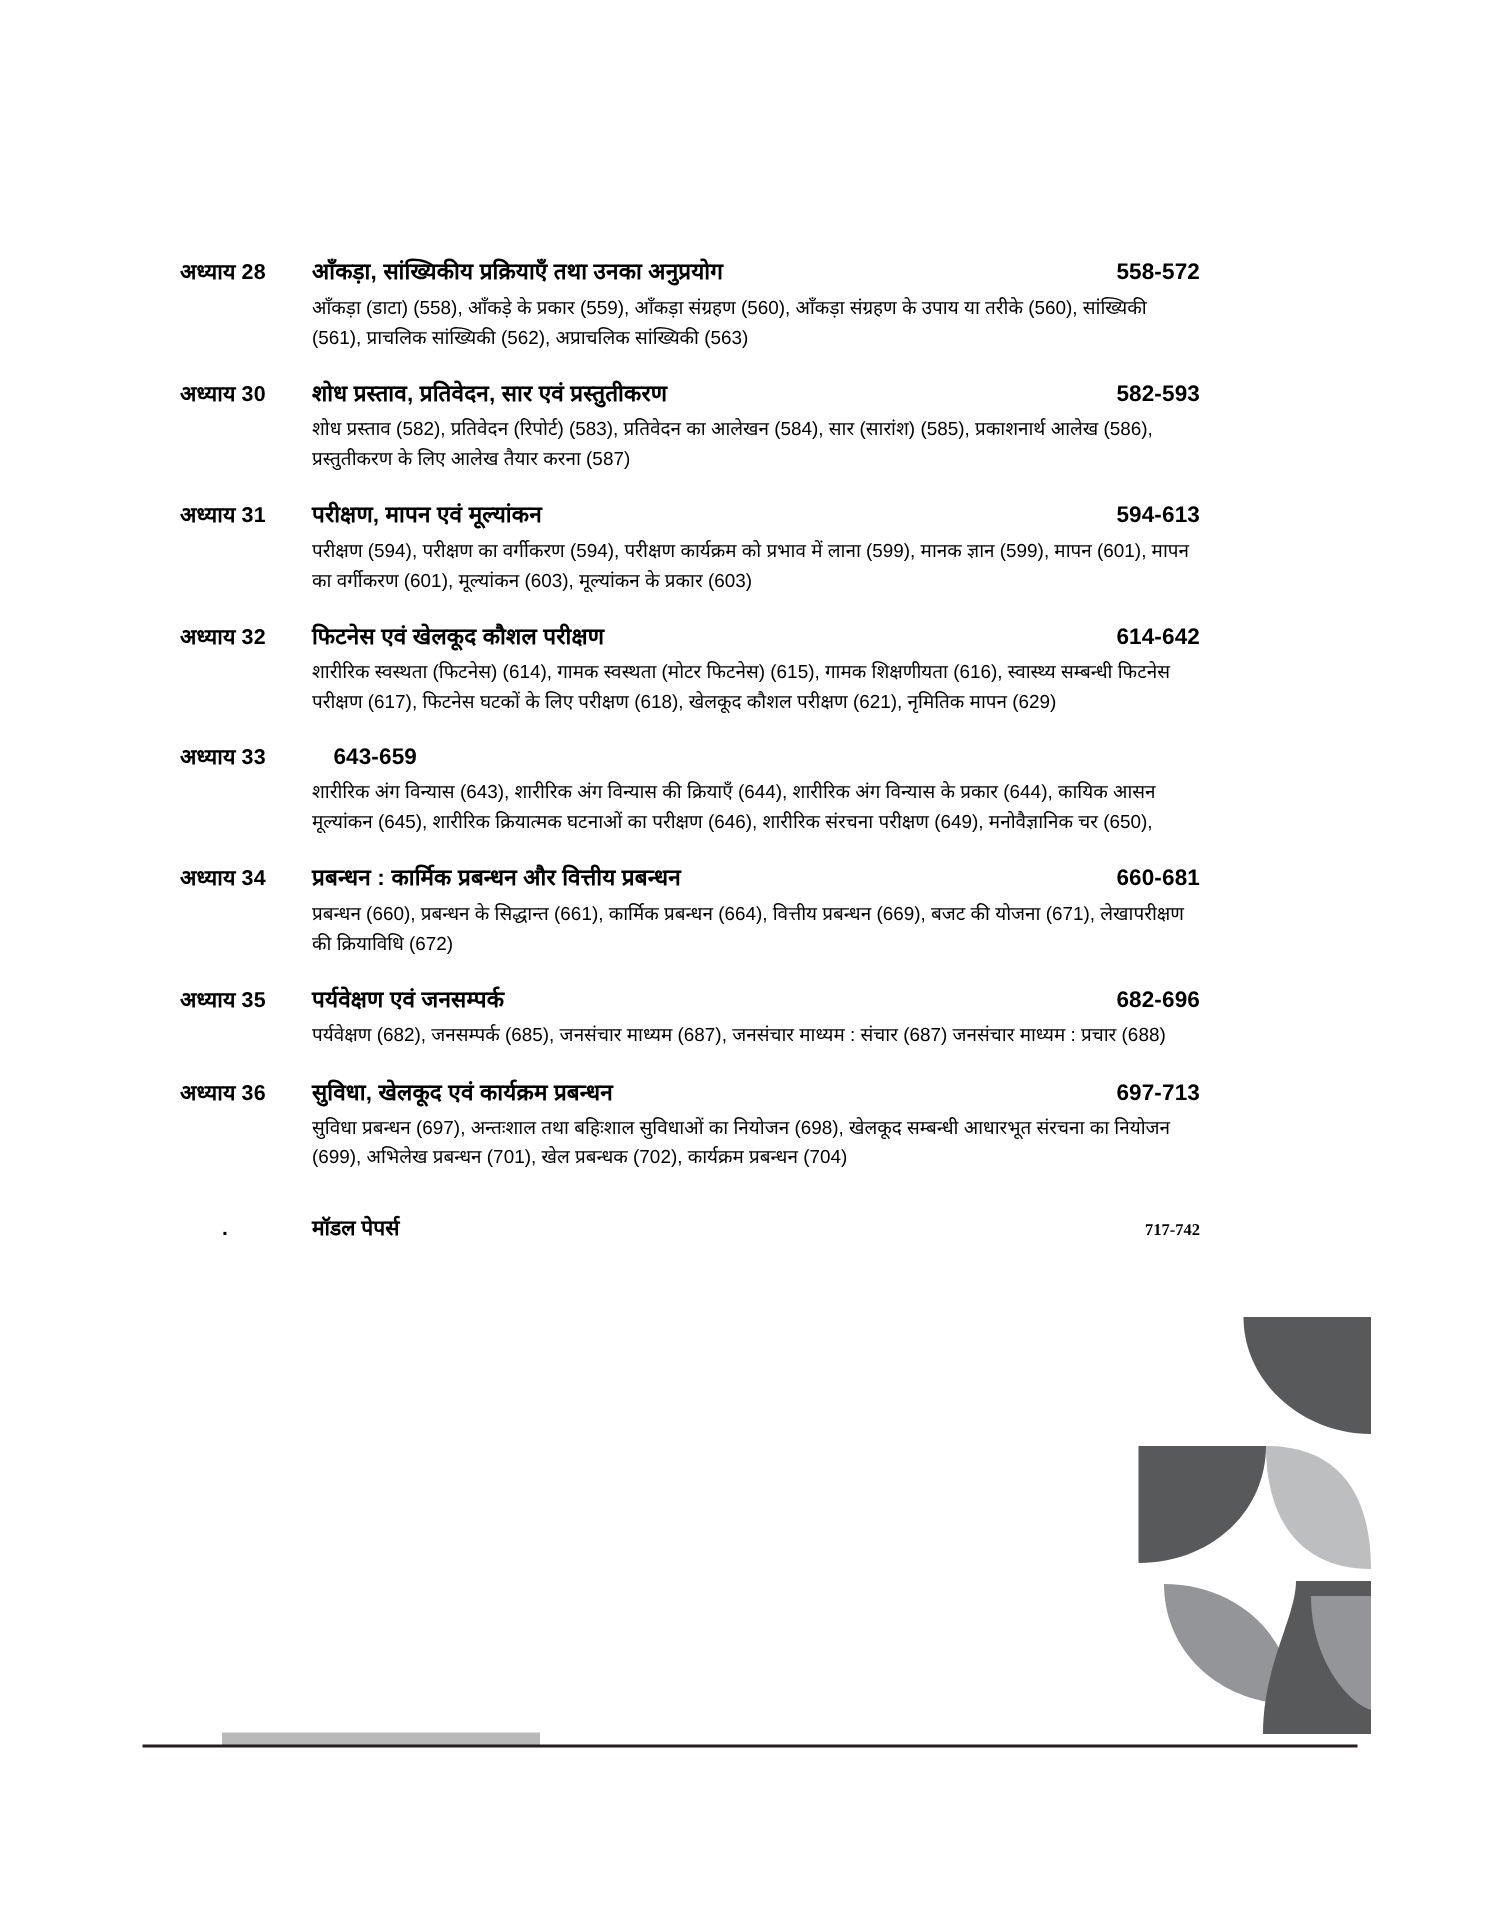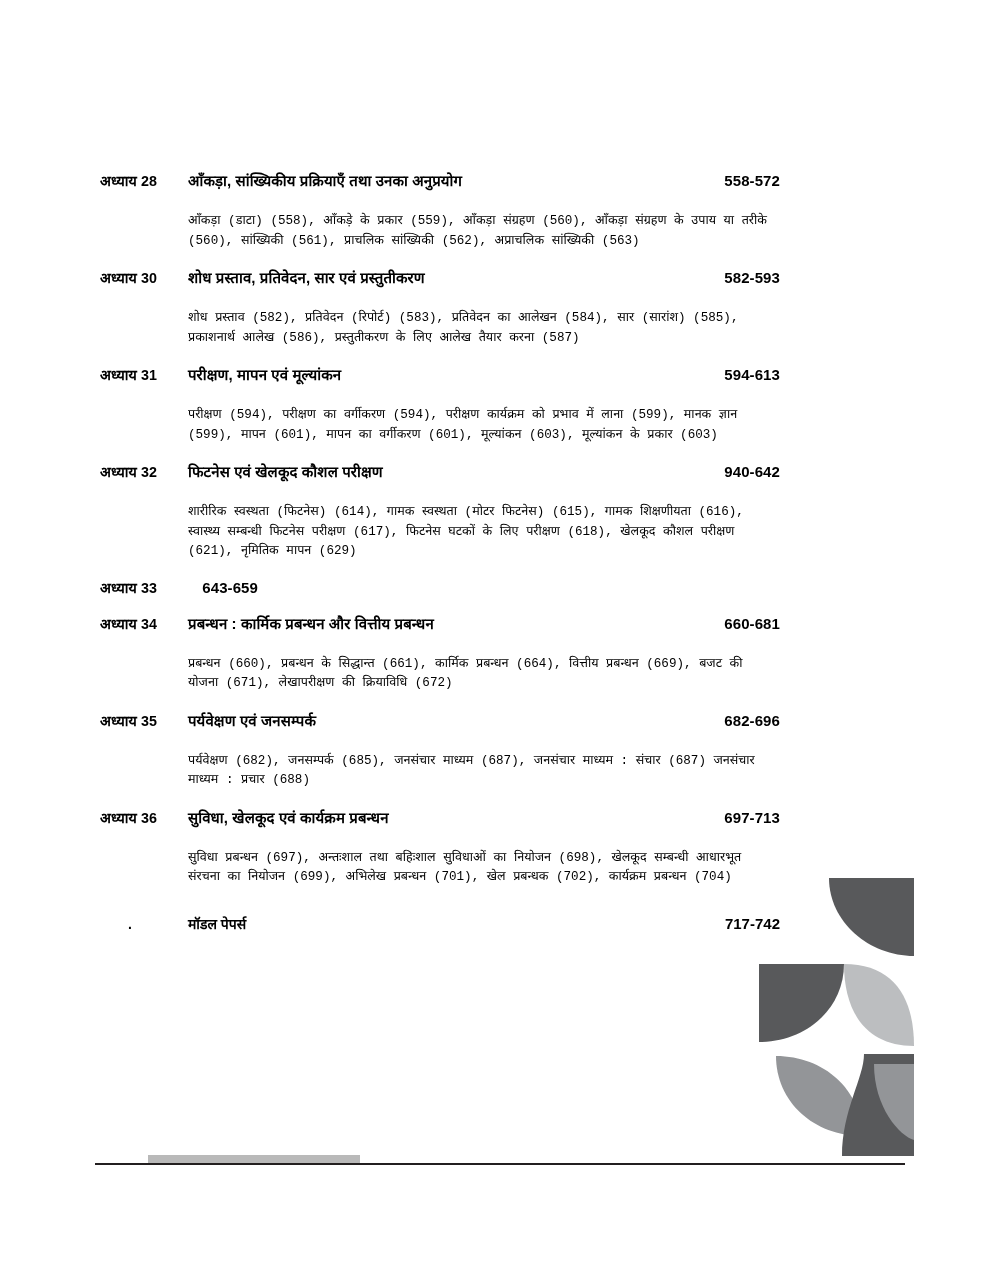--- a/index.html
+++ b/index.html
@@ -18,21 +18,21 @@
   .page {
     position: absolute;
     left: 0; top: 0;
     width: 1000px;
     height: 1278px;
     overflow: hidden;
   }
 
   .toc {
     position: absolute;
-    left: 100px;
+    left: 120px;
     top: 170px;
     width: 680px;
   }
 
   .entry {
     margin-bottom: 16px;
   }
 
   .entry-head {
     display: flex;
@@ -56,26 +56,25 @@
   .entry-pages {
     flex: 0 0 auto;
     font-weight: bold;
     font-size: 15px;
     text-align: right;
     min-width: 70px;
   }
 
   .entry-desc {
     margin-left: 88px;
-    margin-top: 22px;
+    margin-top: 6px;
     font-size: 12.6px;
     line-height: 1.55;
     max-width: 590px;
     text-align: left;
-    font-family: Liberation Mono, monospace;
   }
 
   .model-entry {
     margin-top: 26px;
     display: flex;
     align-items: baseline;
     font-weight: bold;
   }
   .model-dot {
     width: 88px;
@@ -84,24 +83,25 @@
     padding-left: 28px;
     box-sizing: border-box;
   }
   .model-title {
     flex: 1 1 auto;
     font-size: 14px;
     font-weight: bold;
   }
   .model-pages {
     flex: 0 0 auto;
-    font-size: 15px;
+    font-size: 11px;
     font-weight: bold;
     text-align: right;
     min-width: 70px;
+    font-family: Liberation Serif, serif;
   }
 
   
   .bottom-rule {
     position: absolute;
     left: 95px;
     top: 1163px;
     width: 810px;
     height: 2px;
     background: #231f20;
@@ -156,30 +156,31 @@
         <span class="entry-title">परीक्षण, मापन एवं मूल्यांकन</span>
         <span class="entry-pages">594-613</span>
       </div>
       <div class="entry-desc">परीक्षण (594), परीक्षण का वर्गीकरण (594), परीक्षण कार्यक्रम को प्रभाव में लाना (599), मानक ज्ञान (599), मापन (601), मापन का वर्गीकरण (601), मूल्यांकन (603), मूल्यांकन के प्रकार (603)</div>
     </div>
 
     <div class="entry">
       <div class="entry-head">
         <span class="entry-chapter">अध्याय 32</span>
         <span class="entry-title">फिटनेस एवं खेलकूद कौशल परीक्षण</span>
-        <span class="entry-pages">940-642</span>
+        <span class="entry-pages">614-642</span>
       </div>
       <div class="entry-desc">शारीरिक स्वस्थता (फिटनेस) (614), गामक स्वस्थता (मोटर फिटनेस) (615), गामक शिक्षणीयता (616), स्वास्थ्य सम्बन्धी फिटनेस परीक्षण (617), फिटनेस घटकों के लिए परीक्षण (618), खेलकूद कौशल परीक्षण (621), नृमितिक मापन (629)</div>
     </div>
 
     <div class="entry">
       <div class="entry-head">
         <span class="entry-chapter">अध्याय 33</span>
         <span class="entry-pages">643-659</span>
       </div>
+      <div class="entry-desc">शारीरिक अंग विन्यास (643), शारीरिक अंग विन्यास की क्रियाएँ (644), शारीरिक अंग विन्यास के प्रकार (644), कायिक आसन मूल्यांकन (645), शारीरिक क्रियात्मक घटनाओं का परीक्षण (646), शारीरिक संरचना परीक्षण (649), मनोवैज्ञानिक चर (650),</div>
     </div>
 
     <div class="entry">
       <div class="entry-head">
         <span class="entry-chapter">अध्याय 34</span>
         <span class="entry-title">प्रबन्धन : कार्मिक प्रबन्धन और वित्तीय प्रबन्धन</span>
         <span class="entry-pages">660-681</span>
       </div>
       <div class="entry-desc">प्रबन्धन (660), प्रबन्धन के सिद्धान्त (661), कार्मिक प्रबन्धन (664), वित्तीय प्रबन्धन (669), बजट की योजना (671), लेखापरीक्षण की क्रियाविधि (672)</div>
     </div>

